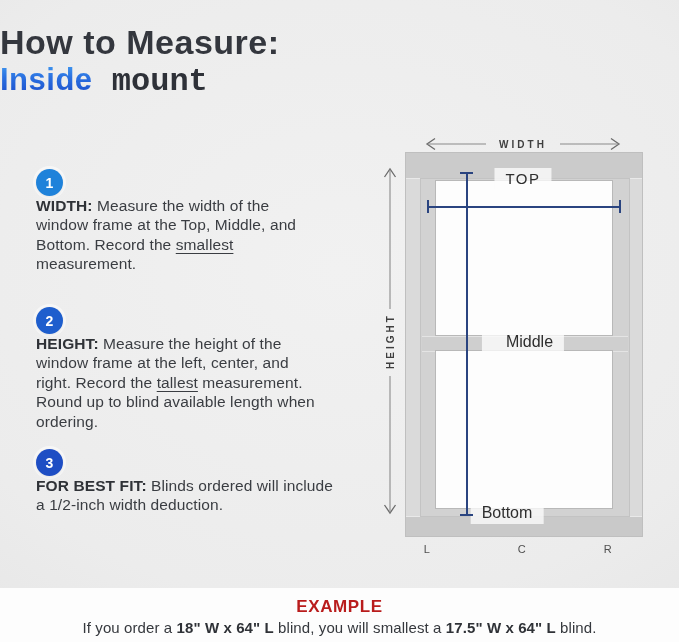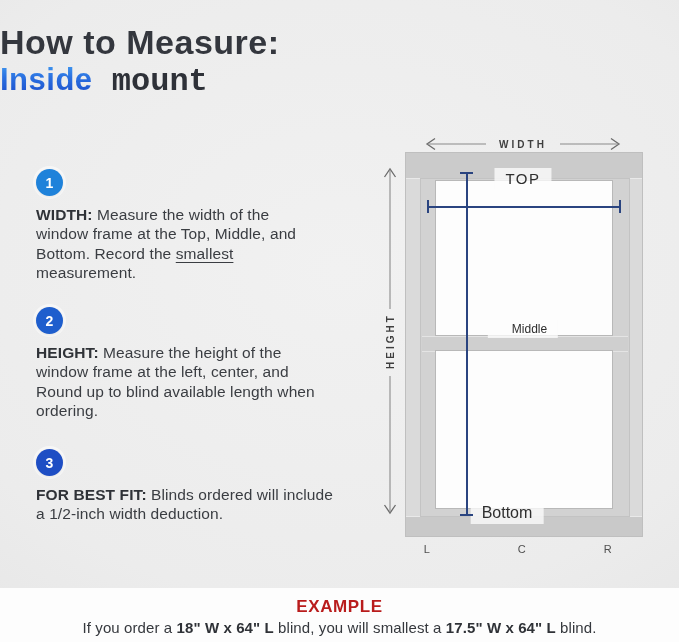--- a/index.html
+++ b/index.html
@@ -28,21 +28,21 @@
 
   
   .step{position:absolute;left:36px;width:330px;}
   .step-1{top:169px;} .step-2{top:307px;} .step-3{top:449px;}
   .badge{
     width:27px;height:27px;border-radius:50%;
     display:flex;align-items:center;justify-content:center;
     color:#fff;font-size:14px;font-weight:700;
     box-shadow:0 0 0 3px rgba(255,255,255,.55), 0 1px 3px rgba(0,0,0,.18);
   }
-  .step-text{margin-top:9px;font-size:15.5px;line-height:19.4px;letter-spacing:.1px;}
+  .step-text{font-size:15.5px;line-height:19.4px;letter-spacing:.1px;}
   .rich-line{white-space:nowrap;}
   .seg-bold{font-weight:700;color:#2f3237;}
   .seg-underline{text-decoration:underline;text-underline-offset:3px;text-decoration-thickness:1px;}
 
   
   .arrow-label{
     position:absolute;left:50%;top:50%;transform:translate(-50%,-50%);
     font-size:10px;font-weight:700;letter-spacing:3px;color:#3f3f3f;white-space:nowrap;
     padding:0 4px;
   }
@@ -63,21 +63,21 @@
   .pane-lower{left:29px;top:197px;width:178px;height:159px;}
   .mid-rail{position:absolute;left:16px;right:14px;top:183px;height:14px;background:#cfcfcf;border-top:1px solid #e4e4e4;border-bottom:1px solid #e4e4e4;}
 
   .mlabel{
     position:absolute;transform:translateX(-50%);
     background:rgba(253,253,253,.78);
     color:#2e2e2e;text-align:center;z-index:3;
     padding:2px 11px;white-space:nowrap;
   }
   .label-top{left:523px;top:168px;font-size:15px;letter-spacing:1.5px;font-weight:400;}
-  .label-middle{left:523px;top:320px;font-size:12px;padding-left:24px;}
+  .label-middle{left:523px;top:331px;font-size:16px;padding-left:24px;}
   .label-bottom{left:507px;top:502px;font-size:16px;}
 
   .measure{position:absolute;z-index:4;}
   .measure .bar{position:absolute;background:currentColor;}
   .measure.h{left:427px;top:200px;width:194px;height:13px;}
   .measure.h .bar{left:0;right:0;top:5.5px;height:2px;}
   .measure.h .tick-a{position:absolute;left:0;top:0;width:2px;height:13px;background:currentColor;}
   .measure.h .tick-b{position:absolute;right:0;top:0;width:2px;height:13px;background:currentColor;}
   .measure.v{left:460px;top:172px;width:13px;height:344px;}
   .measure.v .bar{top:0;bottom:0;left:5.5px;width:2px;}
@@ -117,20 +117,21 @@
           <div class="rich-line"><span>window frame at the Top, Middle, and</span></div>
           <div class="rich-line"><span>Bottom. Record the </span><span class="seg-underline">smallest</span></div>
           <div class="rich-line"><span>measurement.</span></div>
         </div>
     </div>
     <div class="step step-2">
       <div class="badge" style="background: rgb(30, 94, 205);">2</div>
       <div class="step-text">
           <div class="rich-line"><span class="seg-bold">HEIGHT:</span><span> Measure the height of the</span></div>
           <div class="rich-line"><span>window frame at the left, center, and</span></div>
+          <div class="rich-line"><span>right. Record the </span><span class="seg-underline">tallest</span><span> measurement.</span></div>
           <div class="rich-line"><span>Round up to blind available length when</span></div>
           <div class="rich-line"><span>ordering.</span></div>
         </div>
     </div>
     <div class="step step-3">
       <div class="badge" style="background: rgb(30, 78, 196);">3</div>
       <div class="step-text">
           <div class="rich-line"><span class="seg-bold">FOR BEST FIT:</span><span> Blinds ordered will include</span></div>
           <div class="rich-line"><span>a 1/2-inch width deduction.</span></div>
         </div>

